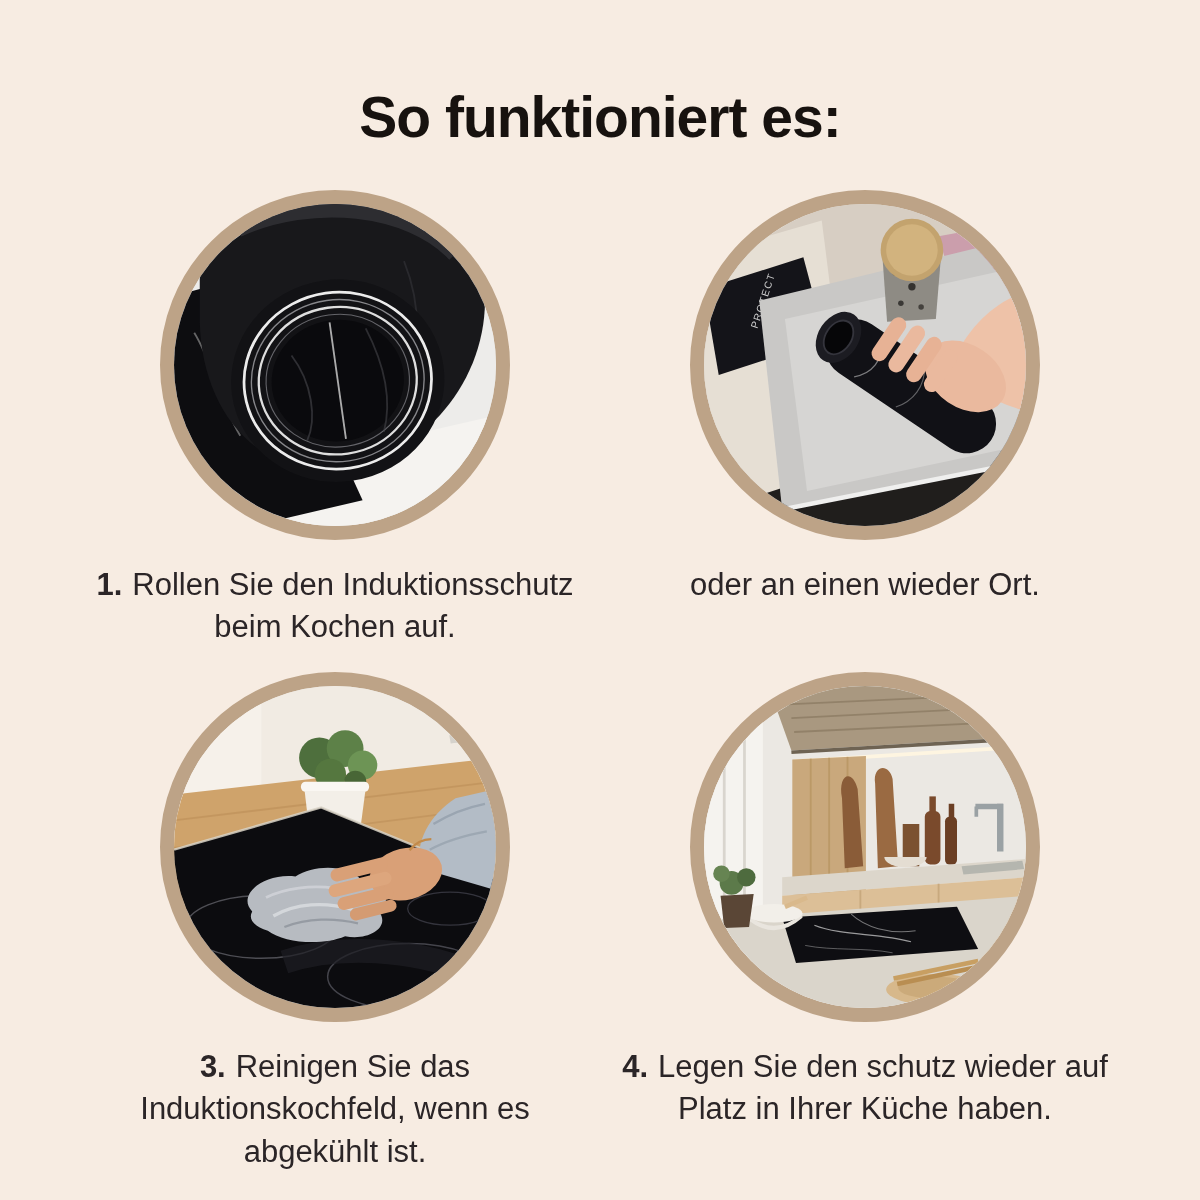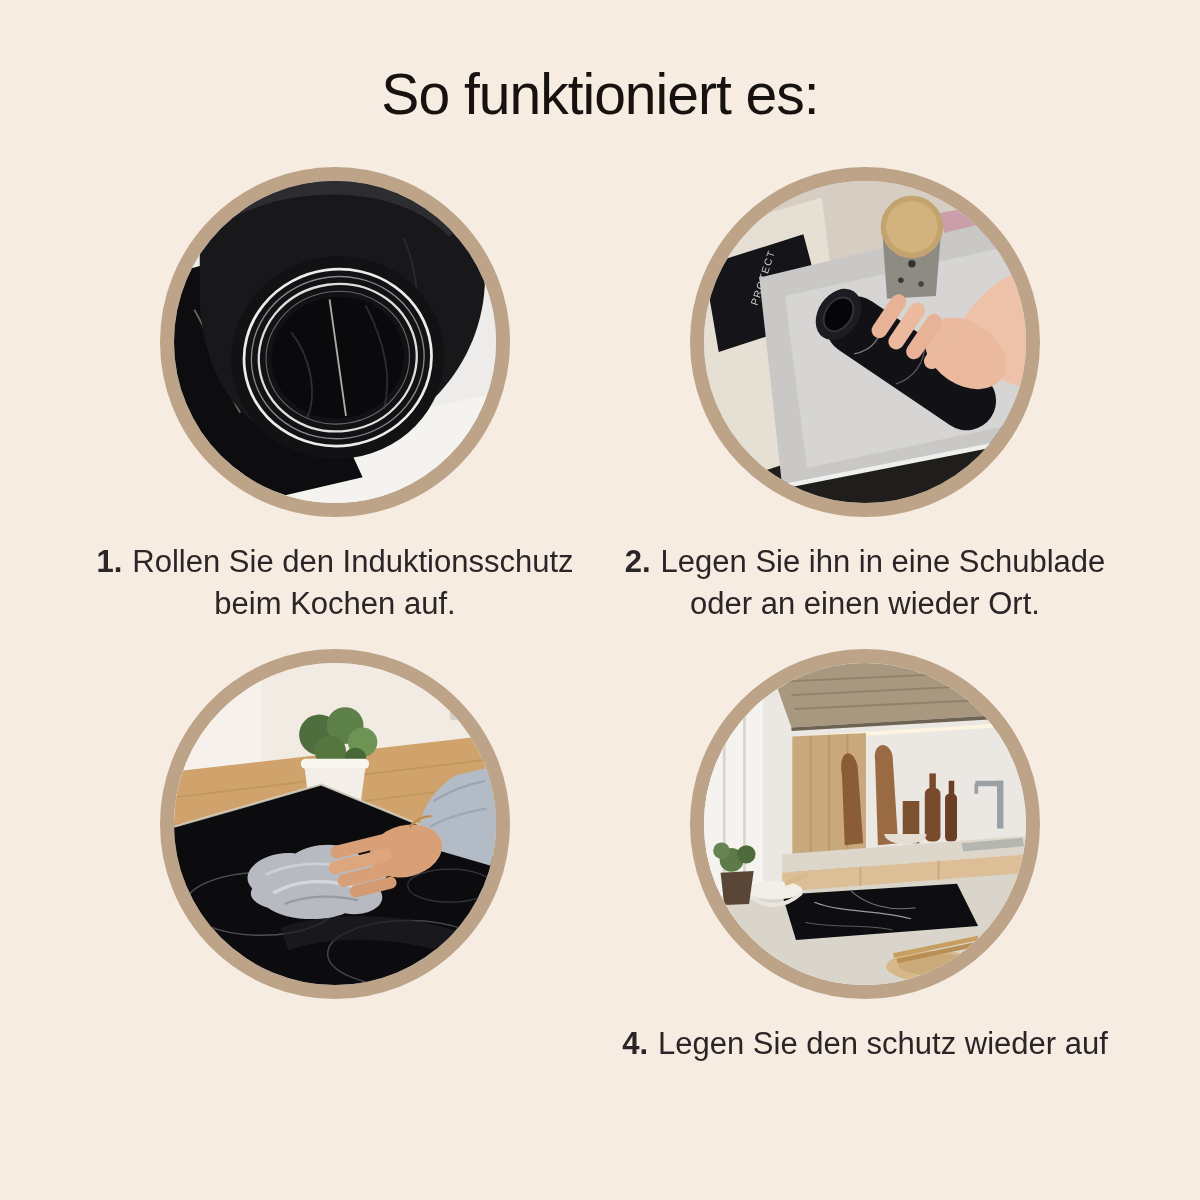--- a/index.html
+++ b/index.html
@@ -3,24 +3,24 @@
 <meta charset="utf-8">
 <style>
   html,body{margin:0;padding:0;background:#f7ece2;}
   .canvas{
     position:relative;width:1200px;height:1200px;overflow:hidden;
     background:#f7ece2;
     font-family:"Liberation Sans", sans-serif;
     color:#2b2527;
   }
   .page-title{
-    padding-top:61px;
+    padding-top:84px;
     text-align:center;
     font-size:57px;
-    font-weight:400;
+    font-weight:700;
     letter-spacing:-1px;
     color:#17120f;
   }
   .steps{
     display:grid;
     grid-template-columns:530px 530px;
     justify-content:center;
     margin-top:40px;
     row-gap:24px;
   }
@@ -128,21 +128,20 @@
               <ellipse cx="268" cy="150" rx="48" ry="34" fill="#eab99e"></ellipse>
               <rect x="168" y="136" width="17" height="54" rx="8.5" fill="#e7b295"></rect>
               <rect x="190" y="132" width="17" height="58" rx="8.5" fill="#eab99e"></rect>
               <rect x="212" y="132" width="17" height="56" rx="8.5" fill="#e7b295"></rect>
               <rect x="234" y="134" width="17" height="52" rx="8.5" fill="#eab99e"></rect>
             </g>
           </g>
         </svg>
       </div>
       <div class="caption">
-        <div class="cap-line"><span class="num">2.</span><span>Legen Sie ihn in eine Schublade</span></div>
         <div class="cap-line">oder an einen wieder Ort.</div>
       </div>
     </div>
 
     <div class="step">
       <div class="circle">
         <svg viewBox="0 0 350 350" role="img" aria-label="Hand wiping a black induction hob with a grey cloth">
           <rect width="350" height="350" fill="#f1ebe3"></rect>
           <rect width="95" height="130" fill="#f6f1ea"></rect>
           <path d="M300,58 a44,44 0 0 1 50,32" stroke="#c9c7c2" stroke-width="9" fill="none" opacity="0.7"></path>
@@ -184,20 +183,25 @@
               <ellipse cx="252" cy="206" rx="40" ry="28" fill="#d9a077"></ellipse>
               <rect x="172" y="182" width="64" height="14" rx="7" fill="#d9a077"></rect>
               <rect x="166" y="198" width="70" height="14" rx="7" fill="#dda67d"></rect>
               <rect x="172" y="214" width="62" height="14" rx="7" fill="#d9a077"></rect>
               <rect x="182" y="229" width="52" height="13" rx="6.5" fill="#d49b72"></rect>
               <path d="M262,182 C270,176 280,174 288,176" stroke="#c28a4a" stroke-width="2.5" fill="none"></path>
             </g>
           </g>
         </svg>
       </div>
+      <div class="caption">
+        <div class="cap-line"><span class="num">3.</span><span>Reinigen Sie das</span></div>
+        <div class="cap-line">Induktionskochfeld, wenn es</div>
+        <div class="cap-line">abgekühlt ist.</div>
+      </div>
     </div>
 
     <div class="step">
       <div class="circle">
         <svg viewBox="0 0 350 350" role="img" aria-label="Black marble protector mat lying on a kitchen island countertop">
           <rect width="350" height="350" fill="#ebe8e3"></rect>
           <rect x="0" y="30" width="64" height="270" fill="#f5f3ef"></rect>
           <line x1="22" y1="30" x2="22" y2="300" stroke="#d9d5ce" stroke-width="3"></line>
           <line x1="44" y1="30" x2="44" y2="300" stroke="#d9d5ce" stroke-width="3"></line>
           <g>
@@ -265,17 +269,18 @@
             <path d="M210,324 L300,305" stroke="#b98e52" stroke-width="5"></path>
           </g>
           <g>
             <path d="M300,304 Q318,318 336,304 L336,308 Q318,322 300,308 Z" fill="#efece6"></path>
             <ellipse cx="318" cy="304" rx="18" ry="7" fill="#f6f4ef"></ellipse>
           </g>
         </svg>
       </div>
       <div class="caption">
         <div class="cap-line"><span class="num">4.</span><span>Legen Sie den schutz wieder auf</span></div>
+        <div class="cap-line">Platz in Ihrer Küche haben.</div>
       </div>
     </div>
 
   </div>
 </div>
 
 </body></html>

